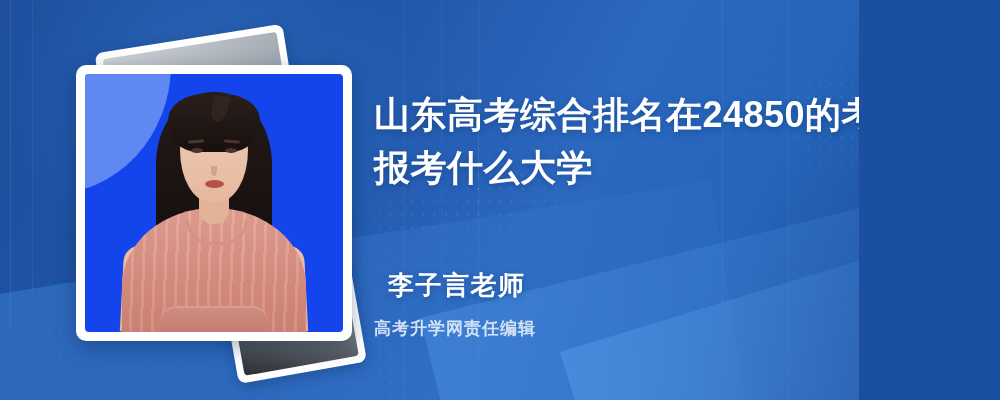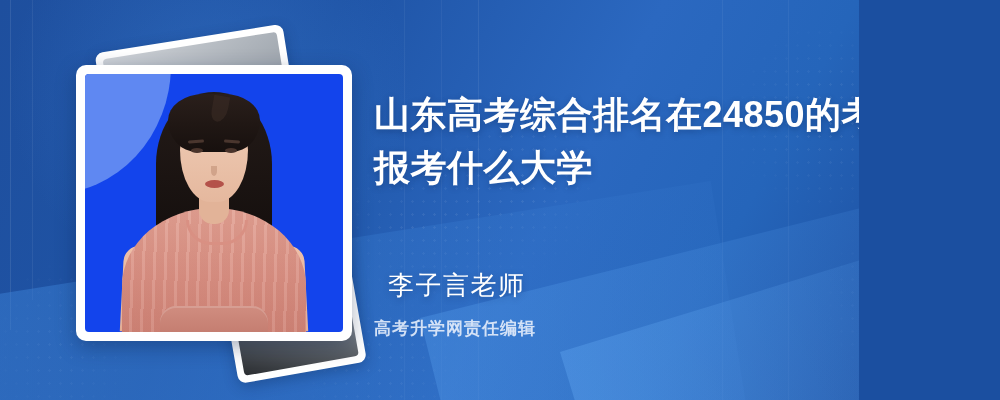--- a/index.html
+++ b/index.html
@@ -176,21 +176,21 @@
   .arm.r{left:50%;margin-left:62px;border-radius:0 16px 0 0;transform:rotate(-3deg);}
   
   #text-col{position:absolute;left:374px;top:0;width:600px;height:400px;}
   #title{
     position:absolute;top:64px;left:0;width:588px;
     color:#ffffff;font-size:36px;font-weight:bold;line-height:1.48;
     letter-spacing:.5px;text-shadow:0 2px 6px rgba(10,35,80,.35);
   }
   #author-block{position:absolute;top:268px;left:14px;}
   #author-name{
-    color:#ffffff;font-size:26px;font-weight:normal;letter-spacing:1.5px;
+    color:#ffffff;font-size:26px;font-weight:bold;letter-spacing:1.5px;
     text-shadow:0 2px 6px rgba(10,35,80,.35);
   }
   #author-role{
     margin-top:14px;margin-left:-14px;
     color:rgba(233,240,252,.88);font-size:17px;font-weight:bold;letter-spacing:1px;
   }
 </style>
 </head>
 <body>
 

